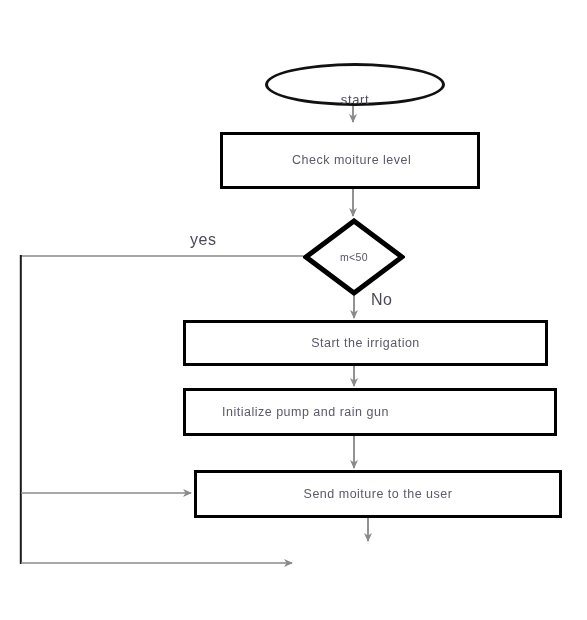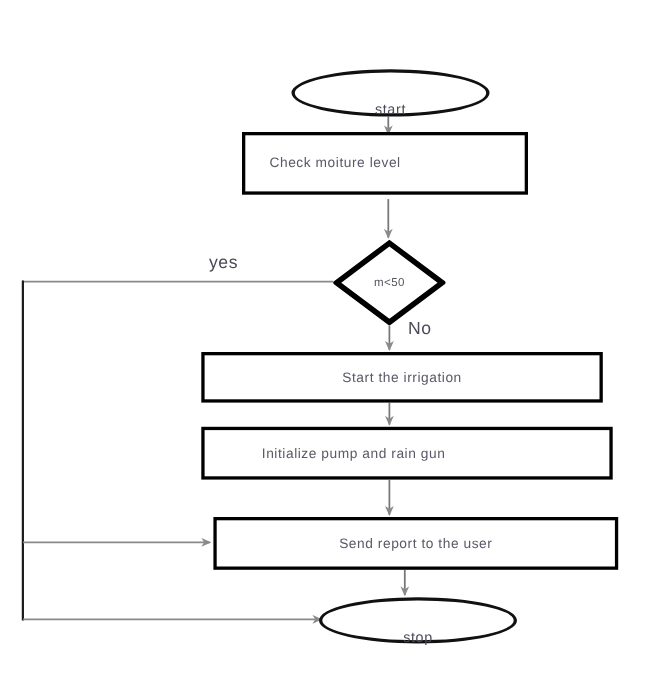--- a/index.html
+++ b/index.html
@@ -57,21 +57,21 @@
   .process.left-text {
     justify-content: flex-start;
   }
   .process .node-label {
     font-size: 12.5px;
     letter-spacing: 0.5px;
     color: #5a5a68;
     line-height: 1.45;
   }
   .process.left-text .node-label {
-    padding-left: 52px;
+    padding-left: 36px;
     text-align: left;
   }
   .process.center-text .node-label {
     text-align: center;
   }
   
   .decision {
     align-items: center;
     justify-content: center;
     background: transparent;
@@ -131,43 +131,40 @@
 
     <line x1="21" y1="493" x2="191" y2="493" stroke="#8a8a8a" stroke-width="1.6" marker-end="url(#arrowhead)"></line>
 
     <line x1="21" y1="563" x2="292" y2="563" stroke="#8a8a8a" stroke-width="1.6" marker-end="url(#arrowhead)"></line>
   </svg>
 
   <div class="node terminator" style="left:265px; top:63px; width:180px; height:43px;">
     <span class="node-label">start</span>
   </div>
 
-  <div class="node process left-text" style="left:220px; top:120px; width:260px; height:57px;">
+  <div class="node process left-text" style="left:220px; top:132px; width:260px; height:57px;padding-left:47px;">
     <span class="node-label" style="padding-left:22px; max-width:170px;">Check  moiture level</span>
   </div>
 
   <div class="node decision" style="left:303px; top:218px; width:102px; height:78px;">
     <svg class="diamond-shape" viewBox="0 0 102 78" preserveAspectRatio="none" xmlns="http://www.w3.org/2000/svg">
       <polygon points="51,3 99,39 51,75 3,39" fill="#ffffff" stroke="#000000" stroke-width="5"></polygon>
     </svg>
     <span class="node-label">m&lt;50</span>
   </div>
 
   <div class="node process center-text" style="left:183px; top:320px; width:365px; height:46px;">
     <span class="node-label">Start the  irrigation</span>
   </div>
 
   <div class="node process left-text" style="left:183px; top:388px; width:374px; height:48px;">
     <span class="node-label" style="max-width:230px;">Initialize pump  and rain gun</span>
   </div>
 
   <div class="node process center-text" style="left:194px; top:470px; width:368px; height:48px;">
-    <span class="node-label">Send report  to the user</span>
+    <span class="node-label">Send moiture  to the user</span>
   </div>
 
-  <div class="node terminator" style="left:290px; top:543px; width:180px; height:42px;">
-    <span class="node-label">stop</span>
-  </div>
 
   <span class="edge-label" style="left:190px; top:231px;">yes</span>
   <span class="edge-label" style="left:371px; top:291px;">No</span>
 
 </div>
 
 </body></html>

